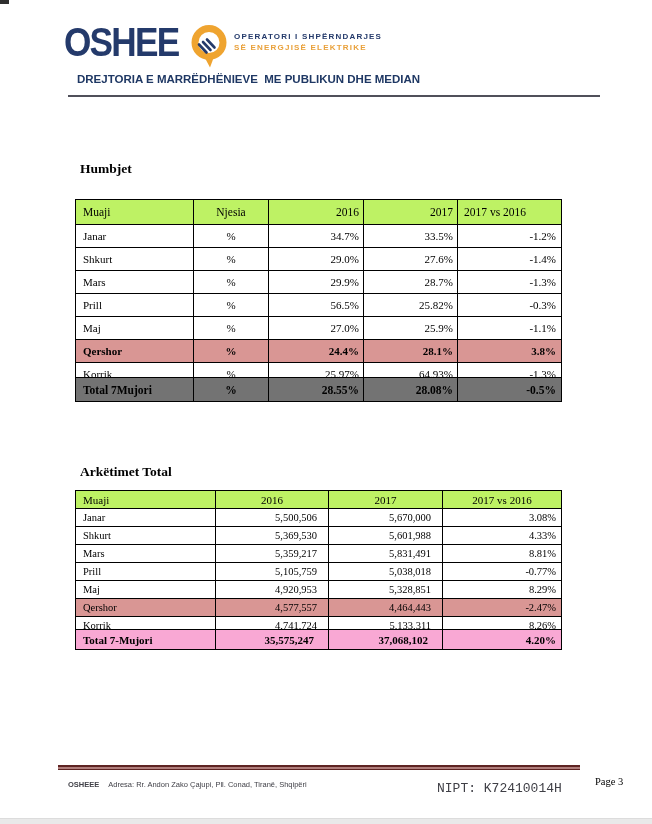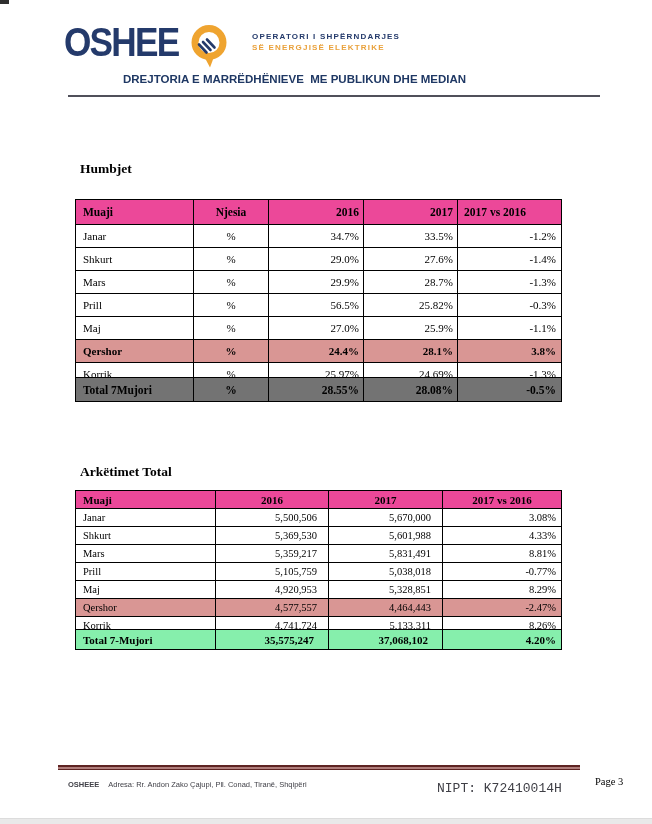--- a/index.html
+++ b/index.html
@@ -5,38 +5,38 @@
   html,body{margin:0;padding:0;background:#fff;}
   .page{position:relative;width:652px;height:824px;background:#ffffff;overflow:hidden;
         font-family:"Liberation Serif",serif;color:#000;}
   .scan-artifact{position:absolute;left:0;top:0;width:9px;height:4px;background:#2f2f2f;}
 
   
   .logo-row{position:absolute;left:64px;top:20px;display:flex;align-items:flex-start;}
   .wordmark{font-family:"Liberation Sans",sans-serif;font-weight:bold;font-size:40px;line-height:44px;
             color:#243A6B;letter-spacing:-2px;transform:scaleX(.88);transform-origin:left top;}
   .logo-icon{margin-left:-6px;margin-top:2px;}
-  .logo-sub{margin-left:22px;margin-top:11px;font-family:"Liberation Sans",sans-serif;
+  .logo-sub{margin-left:4px;margin-top:11px;font-family:"Liberation Sans",sans-serif;
             font-weight:bold;font-size:8px;letter-spacing:1.2px;line-height:11px;white-space:nowrap;}
   .logo-sub .l1{color:#243A6B;}
   .logo-sub .l2{color:#E9A13B;}
 
   .dept-heading{position:absolute;left:77px;top:73px;font-family:"Liberation Sans",sans-serif;
-                font-weight:bold;font-size:11.5px;color:#1F3864;white-space:pre;margin-left:46px;}
+                font-weight:bold;font-size:11.5px;color:#1F3864;white-space:pre;}
   .dept-rule{position:absolute;left:68px;top:95px;width:532px;height:0;border-top:2px solid #50505A;}
 
   
   .sec-title{position:absolute;font-weight:bold;font-size:13.5px;color:#000;}
   .title-humbjet{left:80px;top:161px;}
   .title-arketimet{left:80px;top:464px;}
 
   
   table{border-collapse:collapse;table-layout:fixed;position:absolute;background:#fff;}
   th,td{border:1px solid #000;overflow:hidden;white-space:nowrap;vertical-align:middle;}
-  th{background:#ec4899;font-weight:bold;}
+  th{background:#bef264;font-weight:normal;}
   tr.hl td{background:#D99694;}
   tr.bold td{font-weight:bold;}
 
   .t1{left:75px;top:199px;width:486px;font-size:11px;}
   .t1 th{height:22px;font-size:11.5px;}
   .t1 td{height:20px;}
   .t1 td:nth-child(1),.t1 th:nth-child(1){text-align:left;padding-left:7px;}
   .t1 td:nth-child(2),.t1 th:nth-child(2){text-align:center;}
   .t1 td:nth-child(3),.t1 th:nth-child(3),
   .t1 td:nth-child(4),.t1 th:nth-child(4){text-align:right;padding-right:4px;}
@@ -46,21 +46,21 @@
   .t1.total td{height:21px;background:#737373;font-weight:bold;}
 
   .t2{left:75px;top:490px;width:486px;font-size:10.5px;}
   .t2 th{height:15px;font-size:11px;}
   .t2 td{height:15px;}
   .t2 td:nth-child(1),.t2 th:nth-child(1){text-align:left;padding-left:7px;}
   .t2 th:nth-child(2),.t2 th:nth-child(3),.t2 th:nth-child(4){text-align:center;}
   .t2 td:nth-child(2),.t2 td:nth-child(3){text-align:right;padding-right:11px;}
   .t2 td:nth-child(4){text-align:right;padding-right:5px;}
   .t2.total{top:629px;font-size:11px;}
-  .t2.total td{height:17px;background:#86efac;font-weight:bold;margin-left:25px;}
+  .t2.total td{height:17px;background:#f9a8d4;font-weight:bold;margin-left:25px;}
   .t2.total td:nth-child(2),.t2.total td:nth-child(3){padding-right:14px;}
 
   
   .footer-rule{position:absolute;left:58px;top:765px;width:522px;height:2px;background:#B07E7C;
                border-top:2px solid #5E2423;border-bottom:1px solid #5E2423;}
   .footer-text{position:absolute;left:68px;top:780px;font-family:"Liberation Sans",sans-serif;
                font-size:7.5px;color:#3F3F46;white-space:nowrap;}
   .footer-text .company{font-weight:bold;margin-right:9px;}
   .footer-nipt{position:absolute;left:437px;top:781px;font-family:Liberation Mono, monospace;
                font-size:13px;color:#3F3F46;}
@@ -155,21 +155,21 @@
     <td>Qershor</td>
     <td>%</td>
     <td>24.4%</td>
     <td>28.1%</td>
     <td>3.8%</td>
   </tr>
         <tr>
     <td>Korrik</td>
     <td>%</td>
     <td>25.97%</td>
-    <td>24.69%</td>
+    <td>64.93%</td>
     <td>-1.3%</td>
   </tr>
       </tbody>
   </table>
 
   <table class="t1 total">
     <colgroup>
         <col style="width:118px">
         <col style="width:75px">
         <col style="width:95px">

